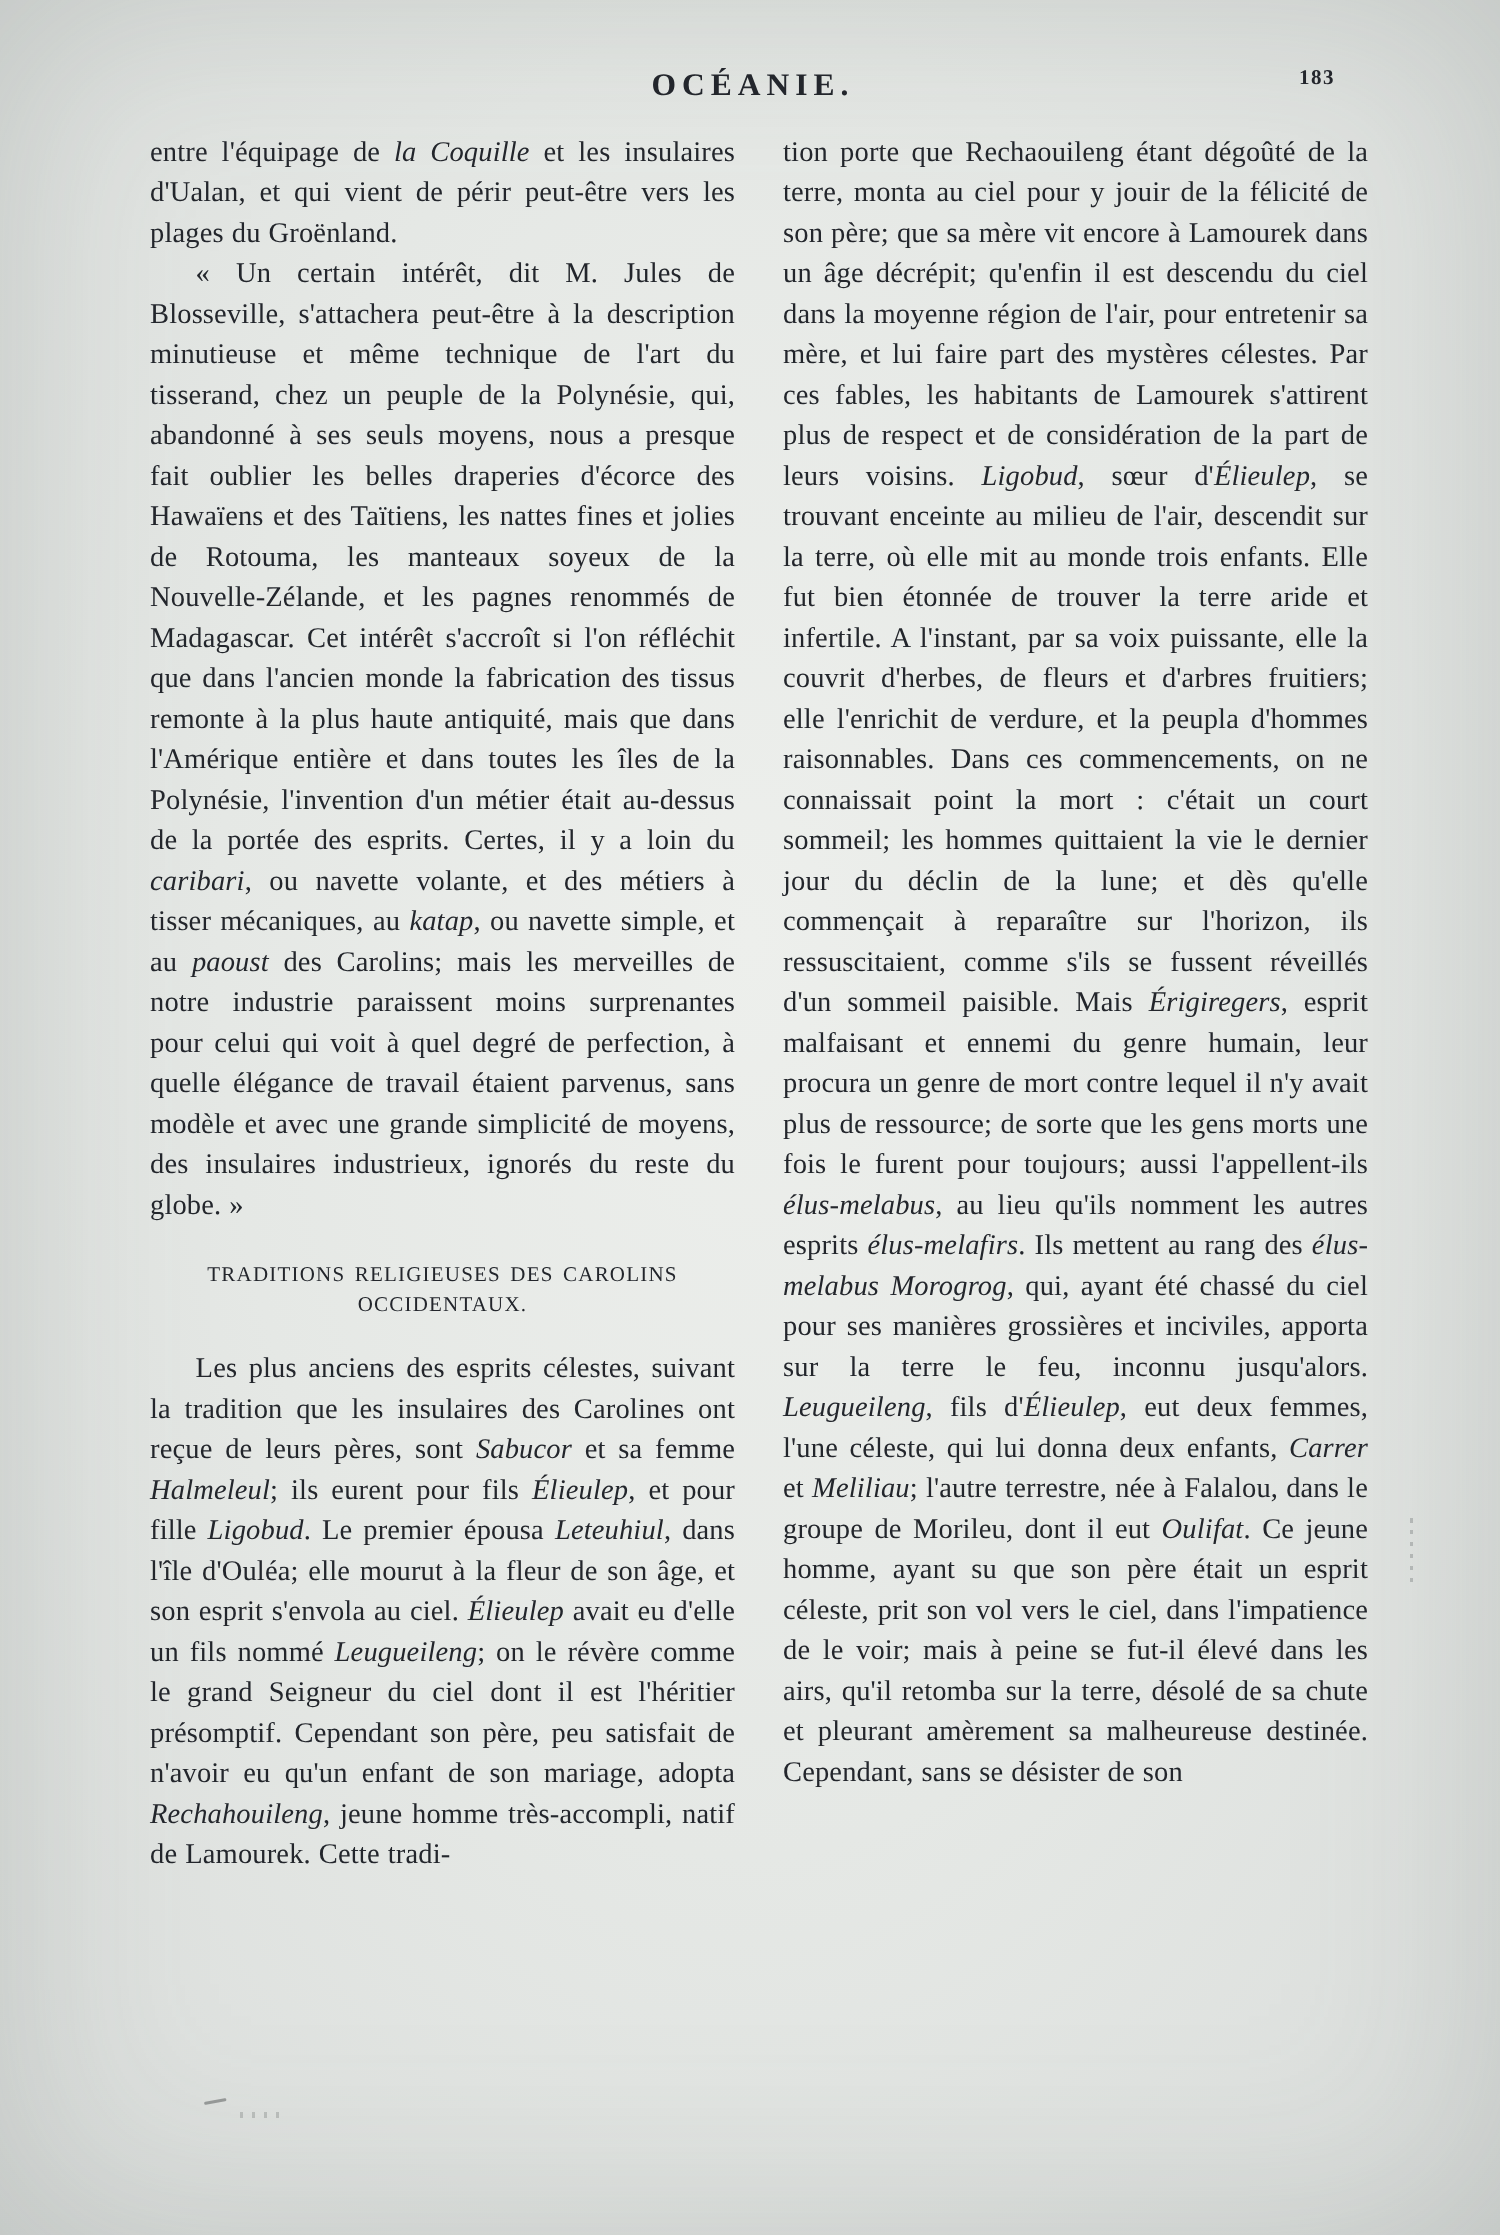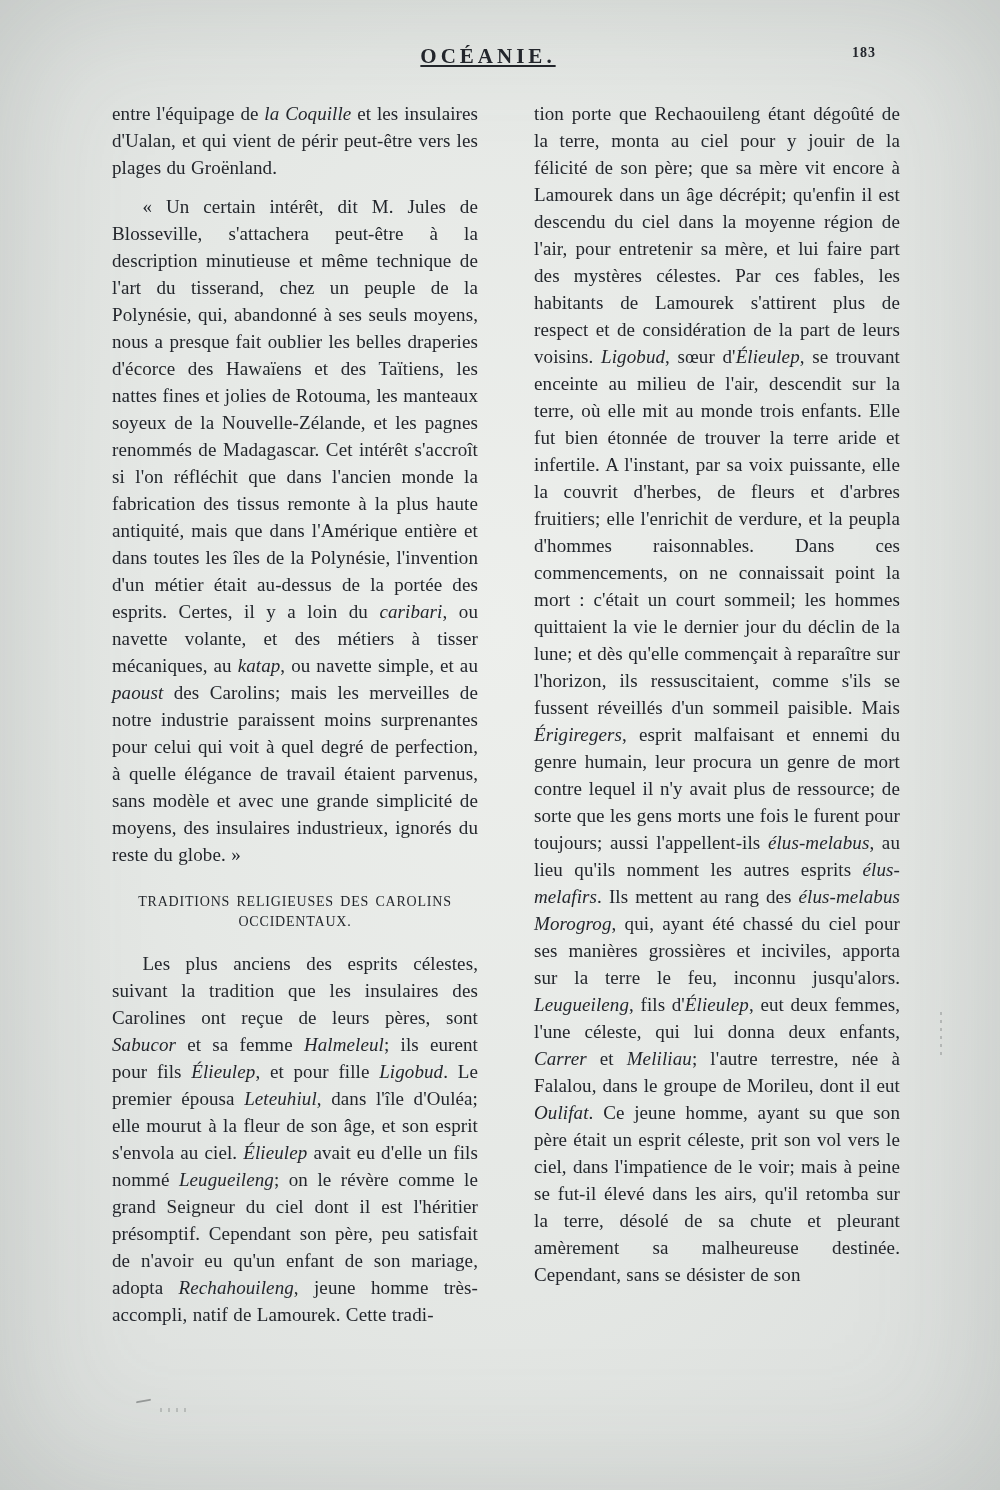--- a/index.html
+++ b/index.html
@@ -13,24 +13,23 @@
     height: 1490px;
     background: radial-gradient(ellipse at 50% 42%, #edefec 0%, #e5e8e5 50%, #dadddb 100%);
     box-shadow: inset 0 0 140px rgba(96, 106, 100, 0.22);
     font-family: "Liberation Serif", "DejaVu Serif", serif;
     color: #23262c;
     overflow: hidden;
   }
   .header {
     position: absolute;
     top: 44px;
-    left: 82px;
+    left: 96px;
     width: 812px;
     height: 30px;
-    text-decoration: underline;
   }
   .running-title {
     display: block;
     text-align: center;
     font-size: 21px;
     font-weight: 700;
     letter-spacing: 4px;
   }
   .page-number {
     position: absolute;
@@ -51,21 +50,21 @@
   .column {
     width: 390px;
     text-align: justify;
     font-size: 19px;
     line-height: 27px;
     letter-spacing: 0.1px;
     word-spacing: 0.5px;
     hyphens: auto;
     -webkit-hyphens: auto;
   }
-  .para { margin: 12px; }
+  .para { margin: 0; }
   .para.indent { text-indent: 1.6em; }
   .it { font-style: italic; }
   .section-heading {
     margin: 24px 0 18px;
     text-align: center;
     text-indent: 0;
     font-size: 14px;
     line-height: 20px;
     letter-spacing: 0.8px;
     word-spacing: 2px;

